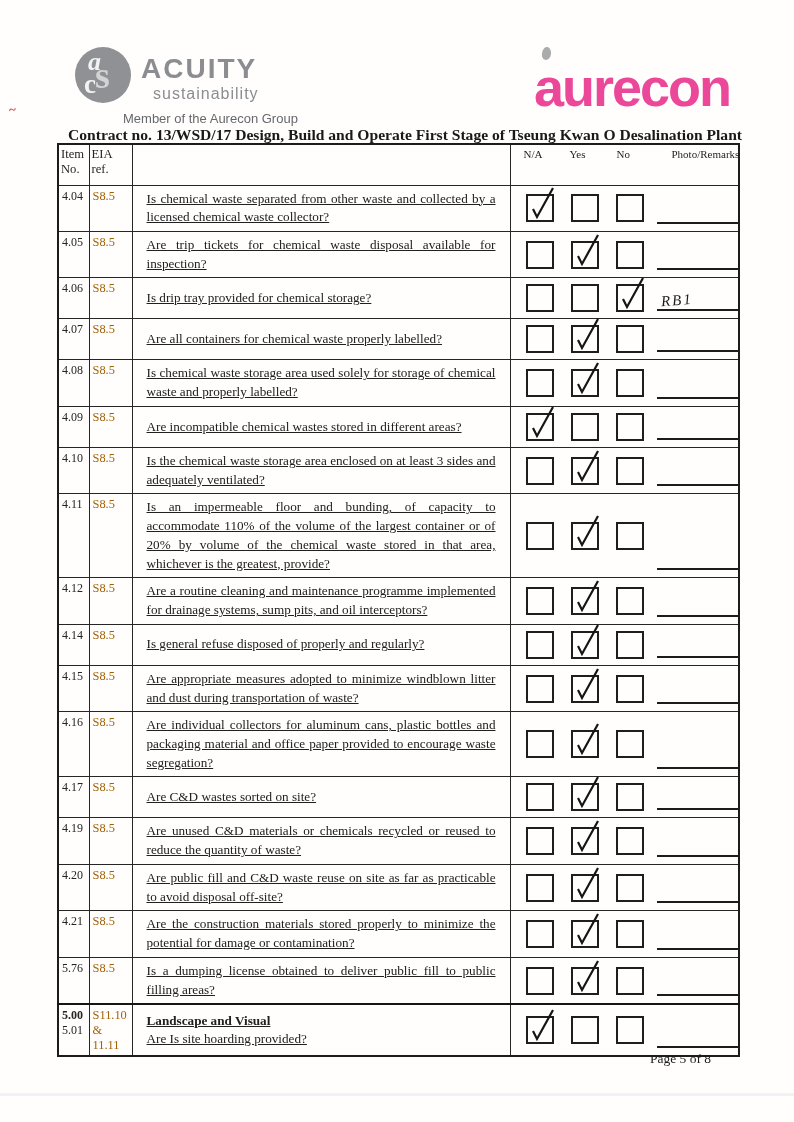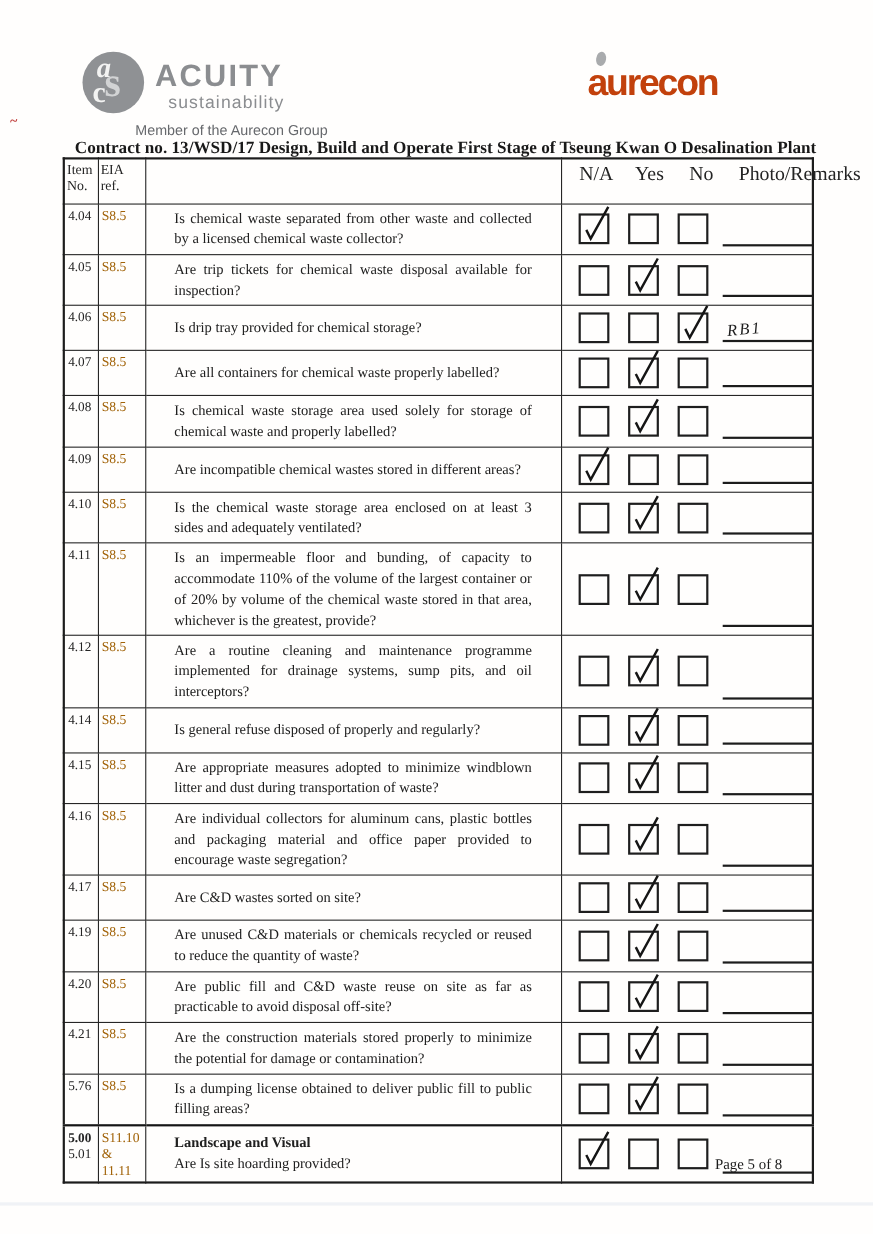--- a/index.html
+++ b/index.html
@@ -31,21 +31,21 @@
   }
   .acuity-tag {
     position:absolute; left:50px; top:66px; width:220px;
     font-family:"Liberation Sans", sans-serif; font-weight:normal;
     font-size:13px; color:#66686c;
   }
   .aurecon { position:absolute; left:528px; top:48px; width:210px; height:60px; }
   .aurecon-word {
     position:absolute; left:6px; top:8px;
     font-family:"Liberation Sans", sans-serif; font-weight:bold;
-    font-size:34px; letter-spacing:-2px; color:#c2410c;
+    font-size:54px; letter-spacing:-2px; color:#ec4899;
   }
   .aurecon-dot {
     position:absolute; left:14px; top:-1px; width:9px; height:13px;
     background:#a9abad; border-radius:50% 50% 50% 45%;
     transform:rotate(8deg);
   }
   .pen-mark {
     position:absolute; left:9px; top:102px; color:#c2413f;
     font-size:13px; transform:rotate(-6deg); font-weight:bold;
   }
@@ -66,30 +66,30 @@
   .checklist td, .checklist th {
     border:1.6px solid #262626; vertical-align:top;
     font-weight:normal; text-align:left;
   }
   col.c1 { width:31px; } col.c2 { width:43px; }
   col.c3 { width:378px; } col.c4 { width:229px; }
 
   thead th { height:41px; font-size:12.6px; padding:2px 2px; color:#242424; }
   th.h-item, td.c-item { white-space:pre-line; }
   th.h-ans { position:relative; }
-  .h-lbl { position:absolute; top:3px; text-align:right; font-size:18px; }
+  .h-lbl { position:absolute; top:3px; text-align:left; font-size:11px; }
   .h-na  { left:13px;  width:34px; }
   .h-yes { left:59px;  width:34px; }
   .h-no  { left:106px; width:32px; }
   .h-rem { left:150px; width:78px;margin-left:11px; }
 
   td.c-item { font-size:12px; padding:3px 1px 2px 3px; color:#242424; }
   td.c-eia  { font-size:12.4px; padding:3px 1px 2px 3px; color:#a16207; white-space:pre-line;margin-top:48px; }
-  td.c-q    { font-size:13.2px; padding:4px 26px; color:#202020;
-              vertical-align:middle; line-height:1.42; }
+  td.c-q    { font-size:13.2px; padding:4px 14px; color:#202020;
+              vertical-align:middle; line-height:1.42;text-decoration:underline; }
   td.c-q .q-text { text-align:justify; }
   td.c-q .section-title { font-weight:bold; text-align:left; }
   tr.row td { height:34px; }
   tr.section-start td { border-top:2.6px solid #161616; }
   tr.section-start td.c-item::first-line { font-weight:bold; }
 
   td.c-ans { position:relative; vertical-align:middle; }
   .boxes { display:flex; gap:17px; margin-left:15px; align-items:center; padding:6px 0; }
   .box {
     position:relative; width:28px; height:28px; flex:0 0 auto;

